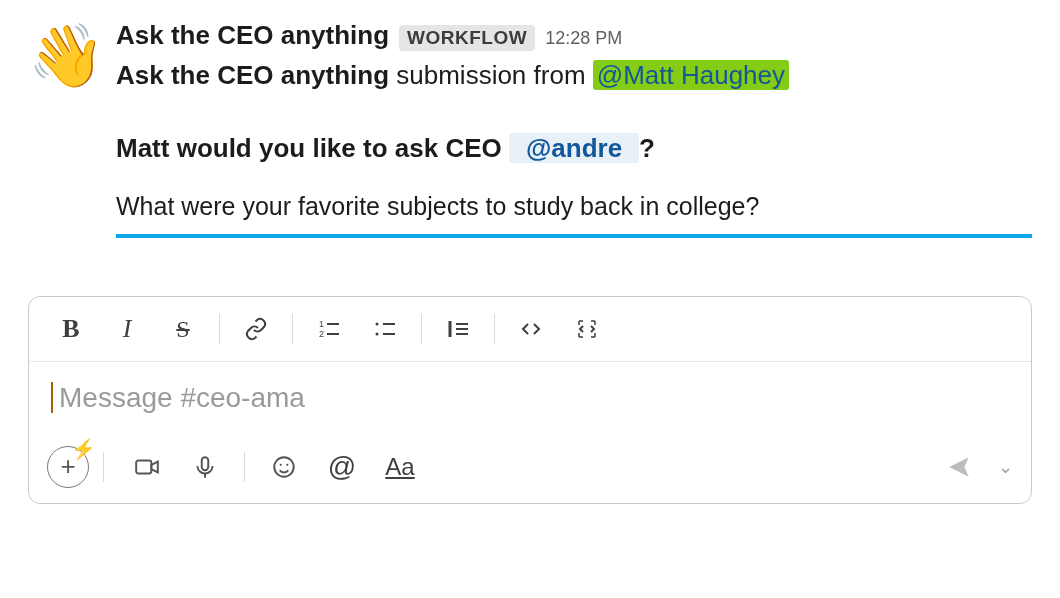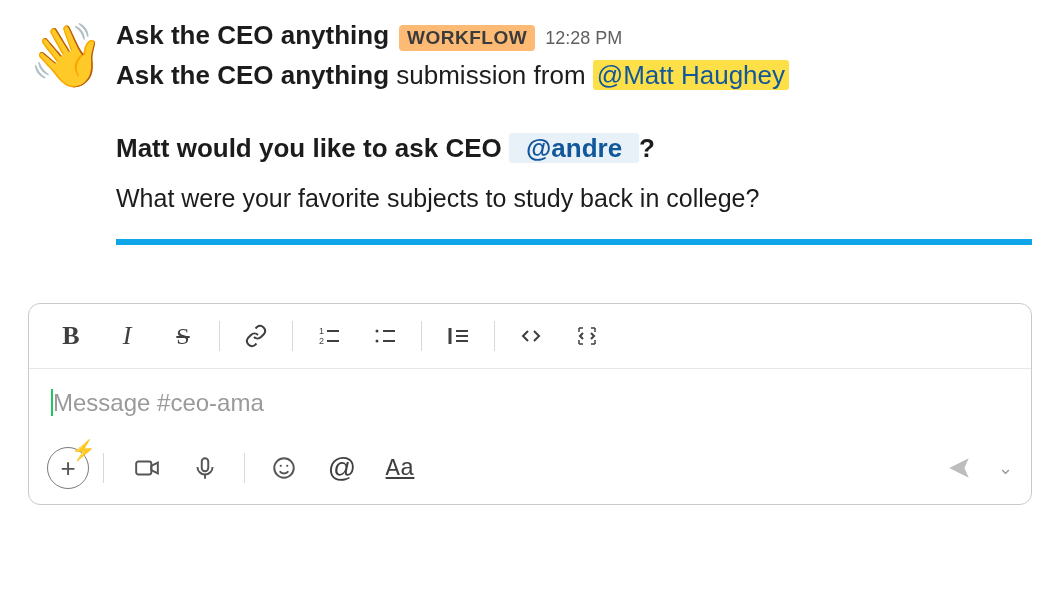--- a/index.html
+++ b/index.html
@@ -30,62 +30,62 @@
     align-items: baseline;
     gap: 10px;
     flex-wrap: wrap;
   }
   .sender-name {
     font-weight: 900;
     font-size: 26px;
     color: #1d1c1d;
   }
   .workflow-badge {
-    background: #fdba74;
+    background: #e5e5e5;
     color: #3b3b3b;
     font-size: 19px;
     font-weight: 600;
     padding: 2px 8px;
     border-radius: 4px;
     letter-spacing: 0.5px;
   }
   .timestamp {
     color: #616061;
     font-size: 18px;
   }
   .sub-line {
     font-size: 26px;
     margin-top: 6px;
     line-height: 1.45;
   }
   .sub-line .strong { font-weight: 800; }
   .mention-highlight {
-    background: #fde047;
+    background: #84cc16;
     color: #12579a;
     padding: 0 4px;
     border-radius: 3px;
   }
   .mention-plain {
     background: #e8f0f8;
     color: #12579a;
     padding: 0 17px;
     border-radius: 3px;
   }
   .question-block { margin-top: 34px; }
   .question-label {
     font-size: 26px;
     font-weight: 800;
     line-height: 1.5;
   }
   .question-body {
     font-size: 25px;
     line-height: 1.5;
-    margin-top: 12px;
-    padding-bottom: 22px;
-    border-bottom: 6px solid #0ea5e9;
+    margin-top: 20px;
+    padding-bottom: 9px;
+    border-bottom: 4px solid #0ea5e9;
   }
 
   
   .composer {
     margin-top: 58px;
     border: 1px solid #c9c9c9;
     border-radius: 12px;
     overflow: hidden;
   }
   .toolbar-top {
@@ -109,24 +109,24 @@
   .tb-sep {
     width: 1px;
     height: 30px;
     background: #d9d9d9;
     margin: 0 8px;
   }
   .input-area {
     padding: 18px 22px;
   }
   .input-placeholder {
-    font-size: 24px;
+    font-size: 28px;
     color: #9a9a9a;
-    border-left: 2px solid #22c55e;
-    padding-left: 0;
+    border-left: 2px solid #a16207;
+    padding-left: 6px;
     line-height: 1.3;
   }
   .toolbar-bottom {
     display: flex;
     align-items: center;
     padding: 10px 18px 14px 18px;
     gap: 0;
   }
   .plus-btn {
     position: relative;
@@ -165,21 +165,21 @@
     display: flex;
     align-items: center;
     gap: 10px;
   }
   .send-btn svg { fill: #bdbdbd; stroke: none; }
   .chevron { color: #9a9a9a; font-size: 18px; cursor: pointer; }
 
   .bold-glyph { font-weight: 900; font-size: 26px; font-family: Georgia, serif; }
   .italic-glyph { font-style: italic; font-family: Georgia, serif; font-size: 26px; }
   .strike-glyph { text-decoration: line-through; font-family: Georgia, serif; font-size: 24px; }
-  .aa-glyph { font-family: Liberation Mono, monospace; font-size: 24px; text-decoration: underline; }
+  .aa-glyph { font-family: Liberation Sans, sans-serif; font-size: 24px; text-decoration: underline; }
   .at-glyph { font-size: 28px; }
 </style>
 </head>
 <body>
 
 <div class="message">
   <div class="avatar">👋</div>
   <div class="msg-body">
     <div class="header-line">
       <span class="sender-name">Ask the CEO anything</span>

